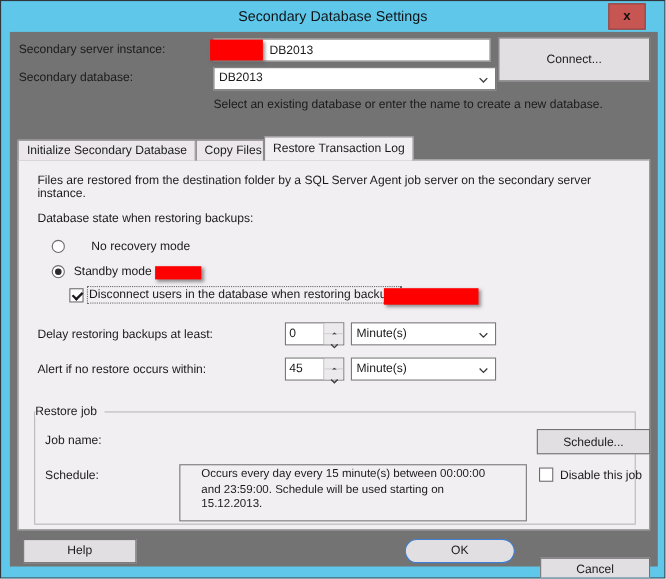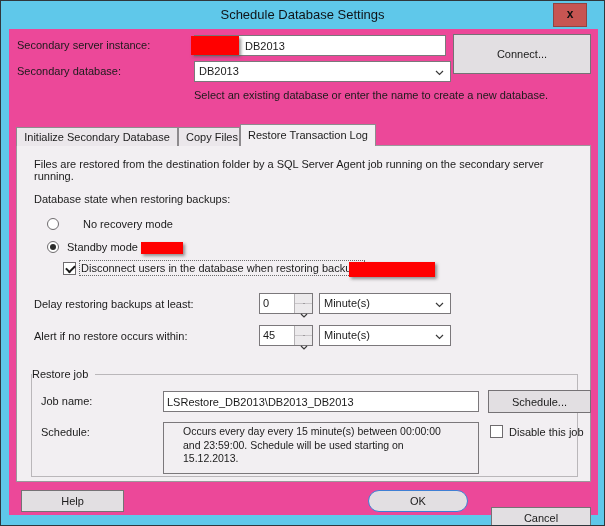--- a/index.html
+++ b/index.html
@@ -1,20 +1,20 @@
 <!DOCTYPE html>
 <html><head>
 <meta charset="utf-8">
 <style>
   html,body{margin:0;padding:0;background:#cfd6dd;font-family:"Liberation Sans",sans-serif;}
   #window{position:relative;width:605px;height:526px;background:#5fc8ea;border:1px solid #30373c;box-sizing:border-box;overflow:hidden;}
   #titlebar{position:absolute;left:0;top:0;width:100%;height:28px;}
   #title{position:absolute;left:0;right:0;top:0;height:28px;line-height:28px;text-align:center;font-size:13px;color:#101418;}
   #close-btn{position:absolute;left:552px;top:2px;width:34px;height:24px;background:#c75552;border:1px solid #8f4542;box-sizing:border-box;color:#101010;font-weight:bold;font-size:12px;text-align:center;line-height:21px;cursor:pointer;}
-  #content{position:absolute;left:8px;top:28px;width:589px;height:486px;background:#ec4899;}
+  #content{position:absolute;left:8px;top:28px;width:589px;height:486px;background:#737373;}
 
   .lbl{position:absolute;font-size:11px;color:#1b1b1b;white-space:nowrap;}
   .textfield{position:absolute;background:#ffffff;border:1px solid #7b787b;box-sizing:border-box;font-family:"Liberation Sans",sans-serif;font-size:11px;color:#1b1b1b;padding:0 3px;}
   .btn{position:absolute;background:#e2dfe2;border:1px solid #757275;box-sizing:border-box;font-family:"Liberation Sans",sans-serif;font-size:11px;color:#1b1b1b;text-align:center;cursor:pointer;padding:0;}
   .btn.default{border:1px solid #3e7fd4;}
 
   .combo{position:absolute;background:#ffffff;border:1px solid #7b787b;box-sizing:border-box;height:21px;cursor:pointer;}
   .combo .combo-text{position:absolute;left:4px;top:3px;font-size:11px;color:#1b1b1b;white-space:nowrap;}
   .combo .chev{position:absolute;right:6px;top:8px;}
 
@@ -31,40 +31,40 @@
 
   .checkbox{position:absolute;width:13px;height:13px;border:1px solid #6e6b6e;background:#fff;box-sizing:border-box;cursor:pointer;}
   .checkbox .mark{display:none;position:absolute;left:2px;top:2px;width:7px;height:4px;border-left:2px solid #1a1a1a;border-bottom:2px solid #1a1a1a;transform:rotate(-45deg);}
   .checkbox.checked .mark{display:block;}
 
   .focus-dotted{outline:1px dotted #6a6a6a;outline-offset:1px;}
 
   .redaction{position:absolute;background:#ff0000;box-shadow:2px 2px 3px rgba(90,90,90,0.65);z-index:5;}
 
   #tab-row{position:absolute;left:15px;top:123px;height:22px;z-index:3;}
-  .tab{position:absolute;box-sizing:border-box;border:1px solid #8e8b8e;border-bottom:none;font-size:11px;color:#1b1b1b;text-align:center;cursor:pointer;white-space:nowrap;padding:0 7px;}
+  .tab{position:absolute;box-sizing:border-box;border:1px solid #8e8b8e;border-bottom:none;font-size:11px;color:#1b1b1b;text-align:right;cursor:pointer;white-space:nowrap;padding:0 7px;}
   .tab.inactive{top:3px;height:19px;line-height:18px;background:#ebe7eb;}
   .tab.active{top:0;height:22px;line-height:20px;background:#f2eff2;z-index:4;}
   #tab-panel{position:absolute;left:15px;top:144px;width:575px;height:337px;border:1px solid #9b989b;box-sizing:border-box;background:#f2eff2;}
 
   #group-restore-job{position:absolute;left:30px;top:373px;width:547px;height:103px;border:1px solid #bab7ba;box-sizing:border-box;}
   #group-restore-job .legend{position:absolute;left:0;top:-7px;background:#f2eff2;padding-right:7px;font-size:11px;color:#1b1b1b;white-space:nowrap;}
 
   #schedule-box{position:absolute;left:162px;top:421px;width:316px;height:52px;border:1px solid #7b787b;box-sizing:border-box;font-size:10.5px;color:#1b1b1b;padding:2px 19px;line-height:1.3;overflow:hidden;}
 
   .hint{position:absolute;font-size:11px;color:#1b1b1b;white-space:nowrap;}
   .para{position:absolute;font-size:11px;color:#1b1b1b;}
 </style>
 </head>
 <body>
 
 <div id="window">
 
   <div id="titlebar">
-    <div id="title">Schedule Database Settings</div>
+    <div id="title">Secondary Database Settings</div>
     <div id="close-btn">x</div>
   </div>
 
   <div id="content">
 
     <span class="lbl" style="left:8px;top:10px;">Secondary server instance:</span>
     <input class="textfield" style="left: 185px; top: 6px; width: 252px; height: 21px; padding-left: 50px;" value="DB2013">
     <div class="redaction" style="left:182px;top:7px;width:48px;height:19px;"></div>
     <button class="btn" style="left:444px;top:5px;width:138px;height:40px;">Connect...</button>
 
@@ -77,21 +77,21 @@
     </div>
     <span class="hint" style="left:185px;top:60px;">Select an existing database or enter the name to create a new database.</span>
 
     <div id="tab-row" style="left:7px;top:95px;">
       <div class="tab inactive" style="left:0px;width:162px;">Initialize Secondary Database</div>
       <div class="tab inactive" style="left:162px;width:62px;">Copy Files</div>
       <div class="tab active" style="left:224px;width:136px;">Restore Transaction Log</div>
     </div>
     <div id="tab-panel" style="left:7px;top:116px;"></div>
 
-    <div class="para" style="left:25px;top:129px;width:545px;">Files are restored from the destination folder by a SQL Server Agent job running on the secondary server running.</div>
+    <div class="para" style="left:25px;top:129px;width:545px;">Files are restored from the destination folder by a SQL Server Agent job server on the secondary server instance.</div>
 
     <span class="lbl" style="left:25px;top:164px;">Database state when restoring backups:</span>
 
     <div class="radio" style="left:38px;top:189px;"></div>
     <span class="lbl" style="left:58px;top:189px;padding-left:16px;">No recovery mode</span>
 
     <div class="radio selected" style="left:38px;top:212px;">
         <span class="dot"></span>
       </div>
     <span class="lbl" style="left:58px;top:212px;">Standby mode</span>
@@ -139,21 +139,20 @@
       <svg class="chev" width="9" height="6">
           <path d="M1 1 L4.5 4.5 L8 1" stroke="#3a3a3a" stroke-width="1.2" fill="none"></path>
         </svg>
     </div>
 
     <div id="group-restore-job" style="left:22px;top:345px;">
       <span class="legend">Restore job</span>
     </div>
 
     <span class="lbl" style="left:32px;top:366px;">Job name:</span>
-    <input class="textfield" style="left: 154px; top: 362px; width: 316px; height: 21px;" value="LSRestore_DB2013\DB2013_DB2013">
     <button class="btn" style="left:479px;top:361px;width:103px;height:23px;">Schedule...</button>
 
     <span class="lbl" style="left:32px;top:397px;">Schedule:</span>
     <div id="schedule-box" style="left:154px;top:393px;">Occurs every day every 15 minute(s) between 00:00:00 and 23:59:00. Schedule will be used starting on 15.12.2013.</div>
 
     <div class="checkbox" style="left:481px;top:396px;"></div>
     <span class="lbl" style="left:500px;top:397px;">Disable this job</span>
 
     <button class="btn" style="left:12px;top:461px;width:103px;height:22px;">Help</button>
     <button class="btn default" style="left:359px;top:461px;width:100px;height:22px;border-radius:11px;">OK</button>

